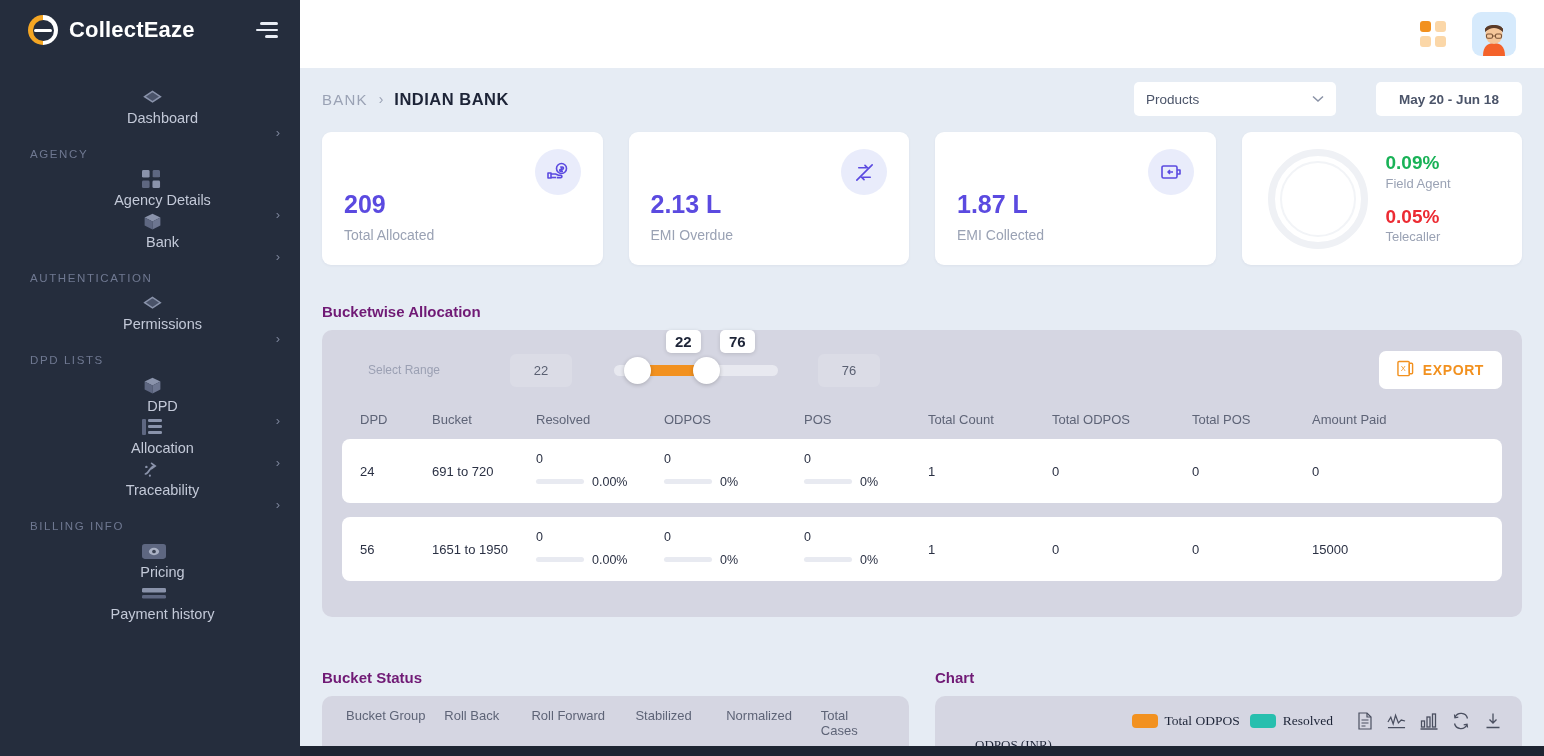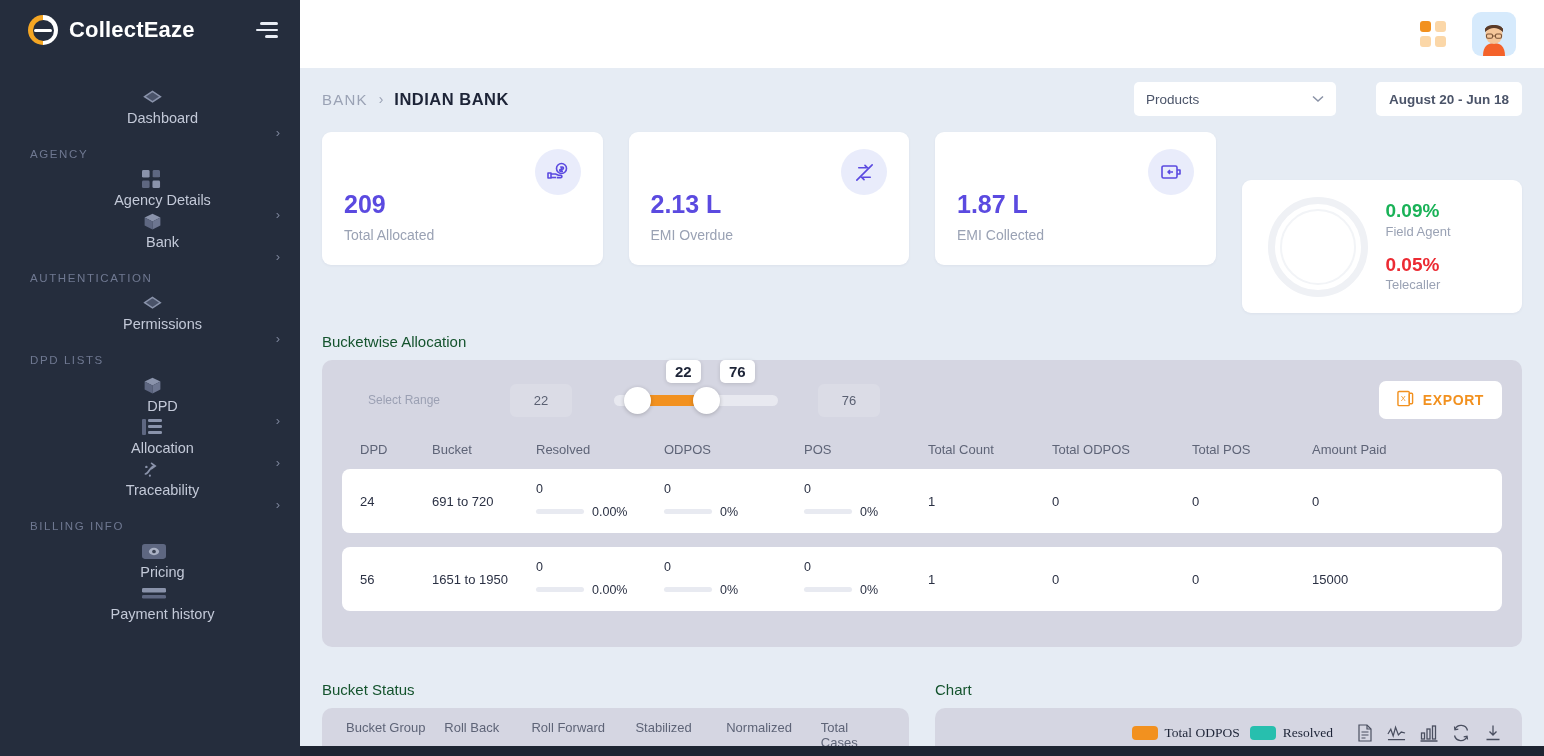--- a/index.html
+++ b/index.html
@@ -105,36 +105,36 @@
     position: relative; padding: 18px 20px;
     box-shadow: 0 1px 3px rgba(30,40,70,.05);
   }
   .card-ico {
     position: absolute; right: 22px; top: 17px;
     width: 46px; height: 46px; border-radius: 50%; background: #e9ecfb;
     display: flex; align-items: center; justify-content: center; color: #5b4ae0;
   }
   .card-val { position: absolute; left: 22px; bottom: 46px; color: #5b4ae0; font-size: 25px; font-weight: bold; }
   .card-lbl { position: absolute; left: 22px; bottom: 22px; color: #9aa2b4; font-size: 14px; }
-  .card.donut { display: flex; align-items: center; gap: 18px; padding: 0 20px; margin-top: 48px; }
+  .card.donut { display: flex; align-items: center; gap: 18px; padding: 0 20px; }
   .donut-ring {
     width: 100px; height: 100px; border-radius: 50%;
     border: 7px solid #eff1f5; position: relative; flex: 0 0 100px;
     margin-left: 6px;
   }
   .donut-ring::after {
     content: ""; position: absolute; inset: 5px;
     border-radius: 50%; border: 2px solid #f2f4f7;
   }
   .donut-legend { display: flex; flex-direction: column; gap: 14px; }
   .dl-val { font-size: 19px; font-weight: bold; line-height: 1.15; }
   .dl-lbl { font-size: 13px; color: #9aa2b4; }
 
   
-  .sec-title { color: #14532d; font-size: 15px; font-weight: normal; margin: 20px 0 10px; }
+  .sec-title { color: #701a75; font-size: 15px; font-weight: bold; margin: 38px 0 10px; }
   .panel { background: #d5d6e2; border-radius: 10px; padding: 16px 20px 22px; }
   .range-row { display: flex; align-items: center; height: 48px; gap: 0; position: relative; }
   .range-label { color: #9ba0b3; font-size: 12px; width: 120px; margin-left: 26px; }
   .range-box {
     width: 62px; height: 33px; background: #dbdce6; border-radius: 6px;
     display: flex; align-items: center; justify-content: center;
     color: #5a6072; font-size: 13px; margin-left: 22px;
   }
   .slider { position: relative; width: 164px; height: 34px; margin-left: 42px; display: flex; align-items: center; }
   .slider-track { position: absolute; left: 0; right: 0; height: 11px; border-radius: 6px; background: #e8e9f0; }
@@ -370,21 +370,21 @@
         <span class="crumb-current">INDIAN BANK</span>
         <div class="crumb-right">
           <div class="select">
             <span>Products</span>
             <span class="chev">
               <svg width="12" height="8" viewBox="0 0 12 8" fill="none" stroke="#8a92a6" stroke-width="1.5">
                   <path d="M1 1.5 L6 6 L11 1.5"></path>
                 </svg>
             </span>
           </div>
-          <div class="daterange">August 20 - Jun 18</div>
+          <div class="daterange">May 20 - Jun 18</div>
         </div>
       </div>
 
       <section class="cards">
 
         <div class="card">
           <span class="card-ico">
             <svg width="24" height="24" viewBox="0 0 24 24" fill="none" stroke="#5b4ae0" stroke-width="1.6" stroke-linejoin="round">
               <circle cx="15.5" cy="8.5" r="5"></circle>
               <path d="M15.5 6.2 v4.6 M14.2 7 h2.2 a1.1 1.1 0 0 1 0 2.2 h-1.6 a1.1 1.1 0 0 0 0 2.2 h2.2"></path>

